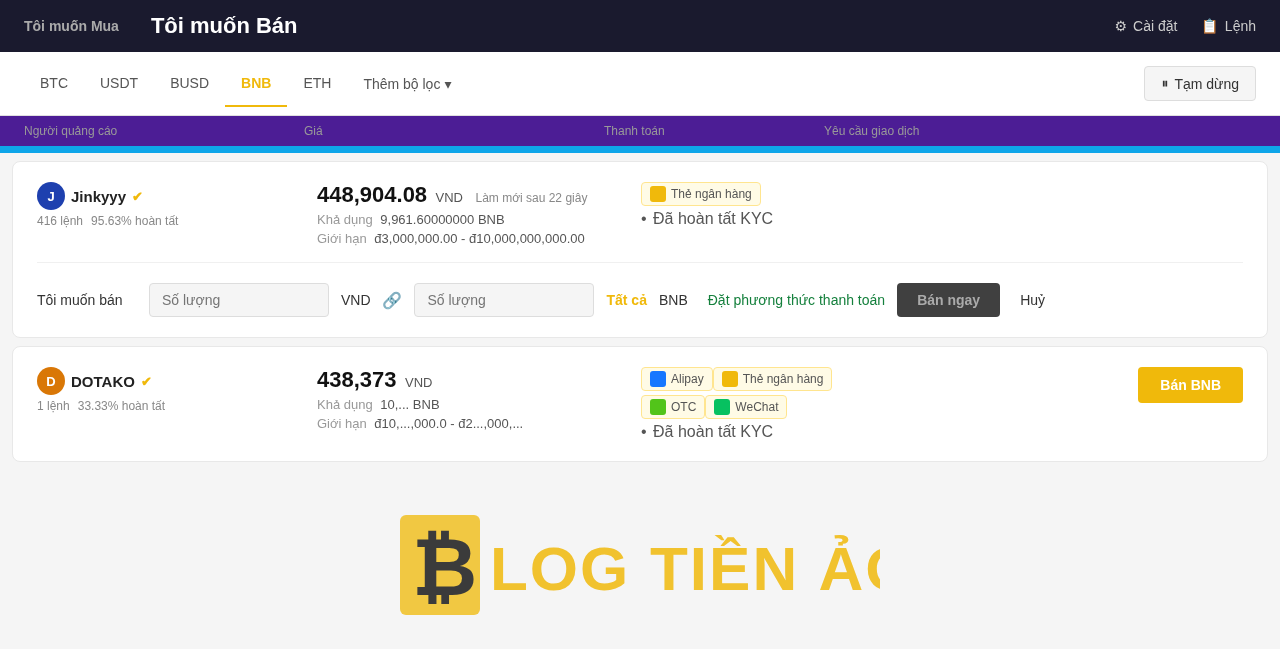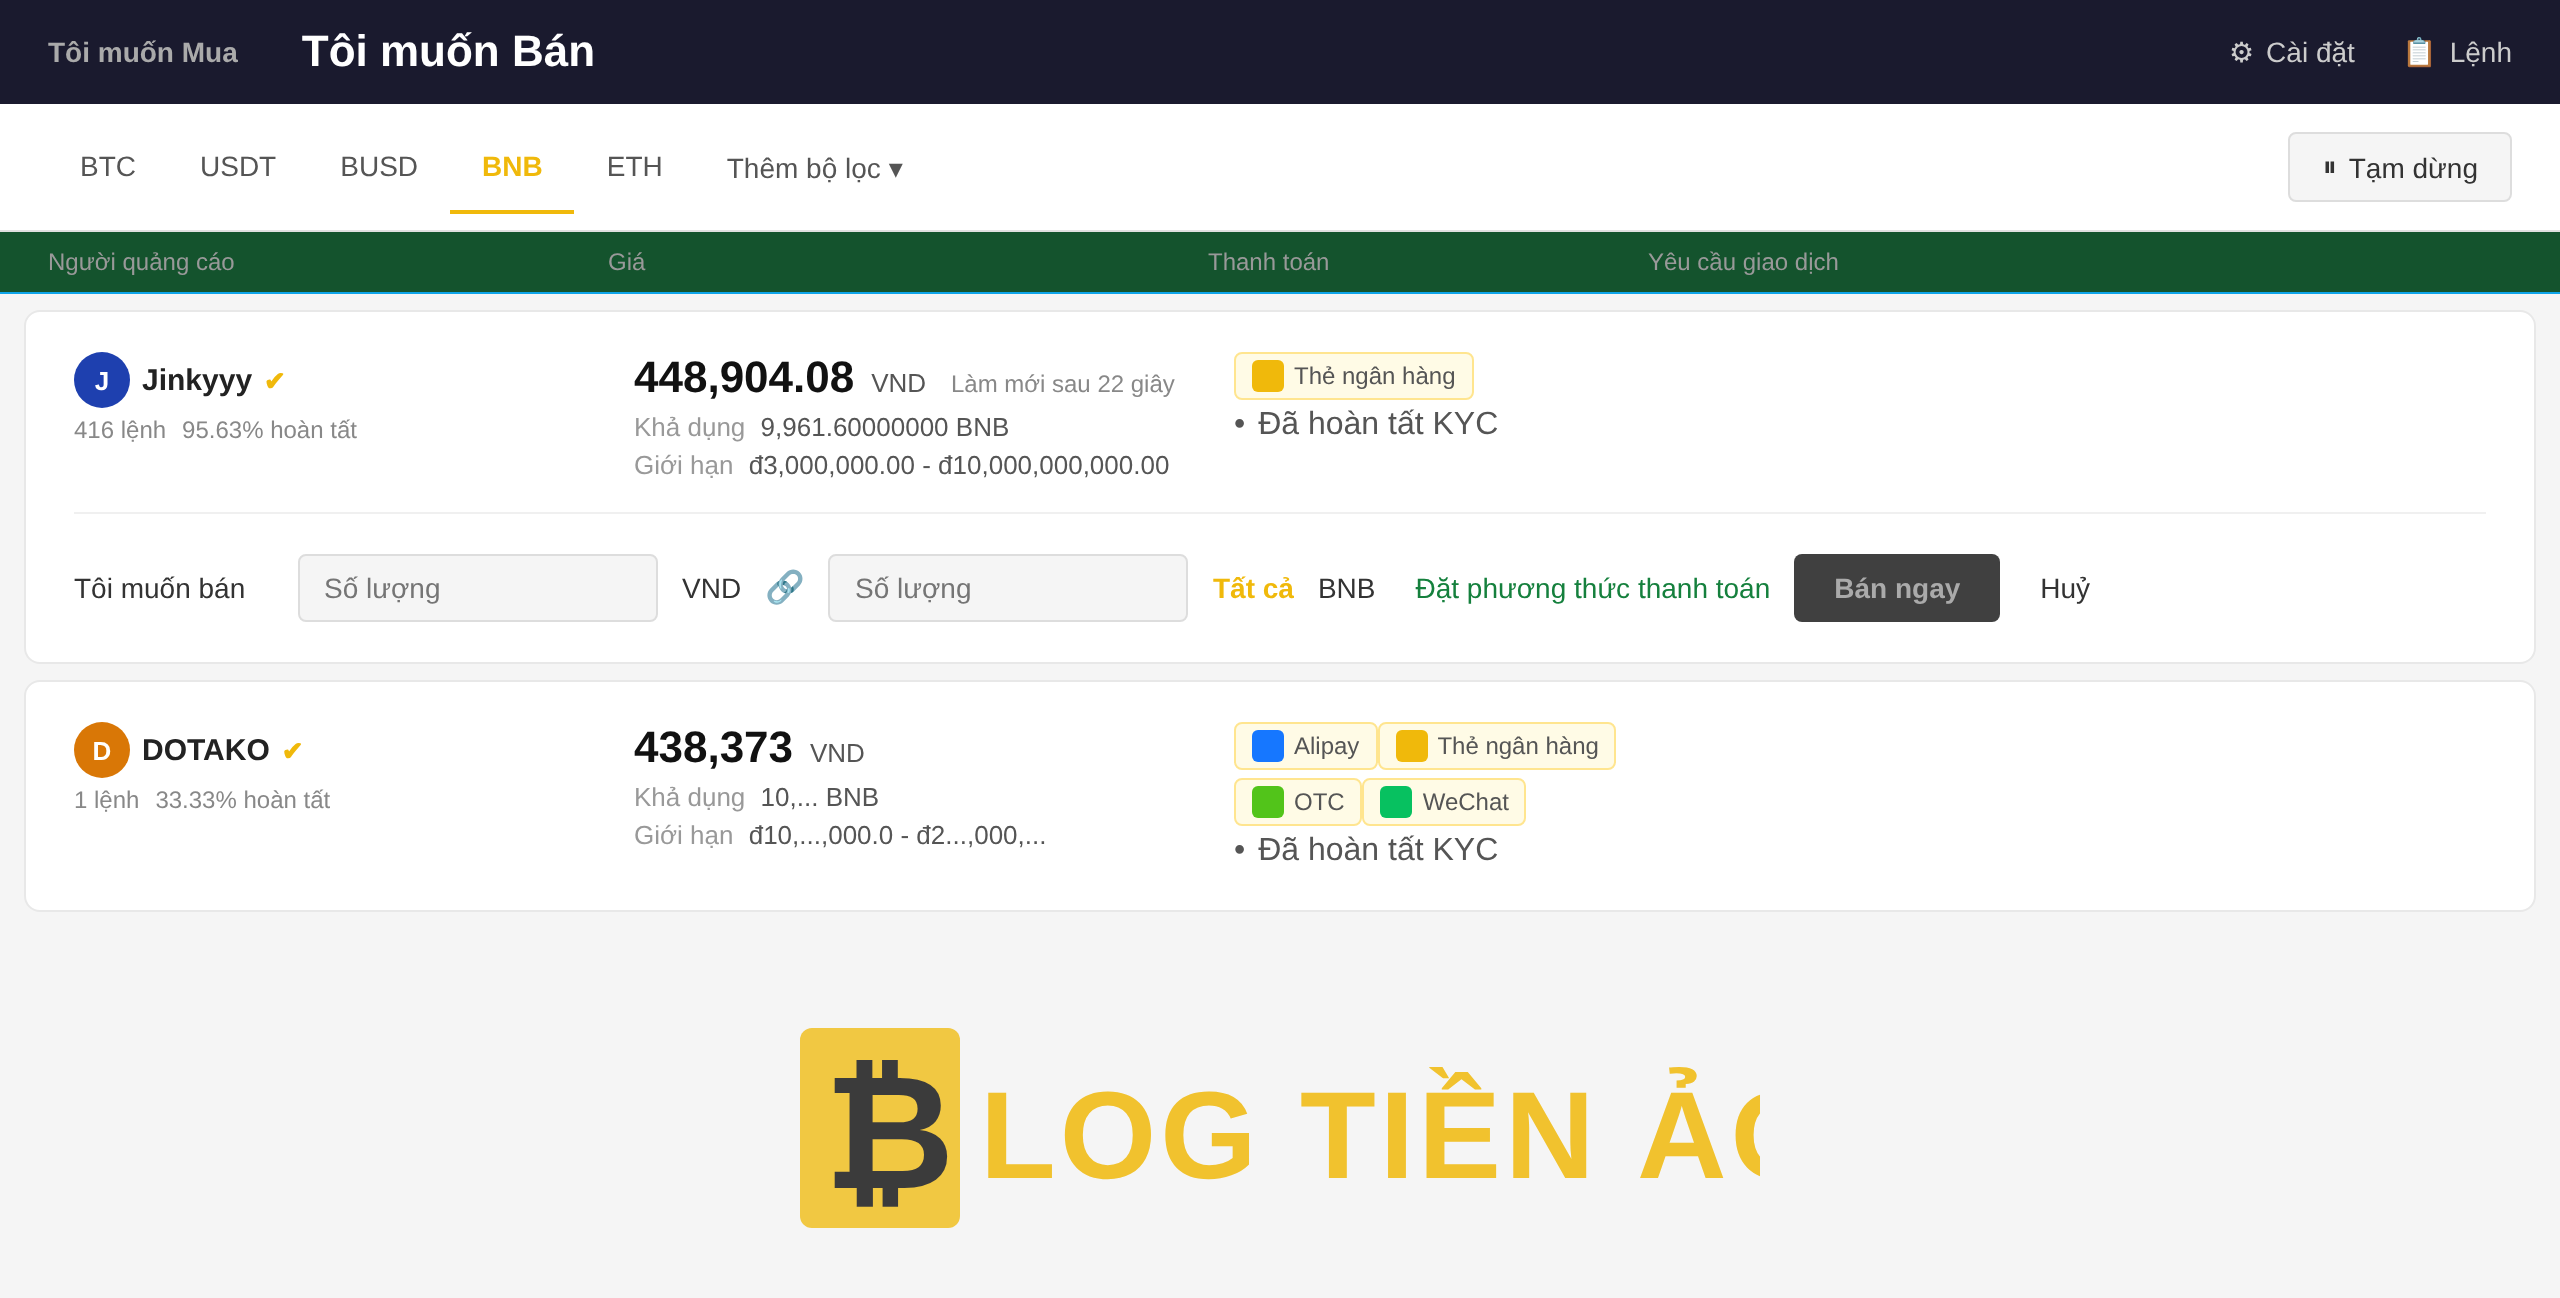--- a/index.html
+++ b/index.html
@@ -80,24 +80,24 @@
       font-size: 14px;
       color: #333;
       cursor: pointer;
       display: flex;
       align-items: center;
       gap: 6px;
     }
 
     
     .table-header {
-      background: #14532d;
+      background: #4c1d95;
       display: flex;
       padding: 8px 24px;
-      border-bottom: 1px solid #0ea5e9;
+      border-bottom: 7px solid #0ea5e9;
     }
     .table-header .col {
       font-size: 12px;
       color: #999;
     }
     .col-advertiser { flex: 0 0 280px; }
     .col-price { flex: 0 0 300px; }
     .col-payment { flex: 0 0 220px; }
     .col-limit { flex: 1; }
 
@@ -111,21 +111,21 @@
     }
     .ad-card.expanded {
       padding-bottom: 0;
     }
     .ad-row {
       display: flex;
       align-items: flex-start;
     }
     .advertiser-col { flex: 0 0 280px; }
     .price-col { flex: 0 0 300px; }
-    .payment-col { flex: 0 0 220px; }
+    .payment-col { flex: 0 0 220px; margin-left: 24px; }
     .limit-col { flex: 1; }
     .action-col { flex: 0 0 180px; display: flex; justify-content: flex-end; align-items: flex-start; }
 
     .advertiser-name {
       display: flex;
       align-items: center;
       gap: 6px;
       font-size: 15px;
       font-weight: 600;
       margin-bottom: 4px;
@@ -447,20 +447,23 @@
     </div><div class="payment-badge">
       <span class="badge-icon badge-wechat"></span>
       <span>WeChat</span>
     </div>
         <div class="kyc-badge">
           <span class="kyc-dot">•</span>
           <span>Đã hoàn tất KYC</span>
         </div>
       </div>
       <div class="limit-col"></div>
+      <div class="action-col">
+        <button class="sell-btn">Bán BNB</button>
+      </div>
     </div>
 
   </div>
   </div>
 
 <div class="watermark">
   <svg viewBox="0 0 480 120" xmlns="http://www.w3.org/2000/svg">
 
     <rect x="0" y="10" width="80" height="100" rx="6" fill="#f0b90b" opacity="0.9"></rect>
     <text x="12" y="90" font-size="80" font-weight="900" fill="#1a1a1a" font-family="Arial">₿</text>

